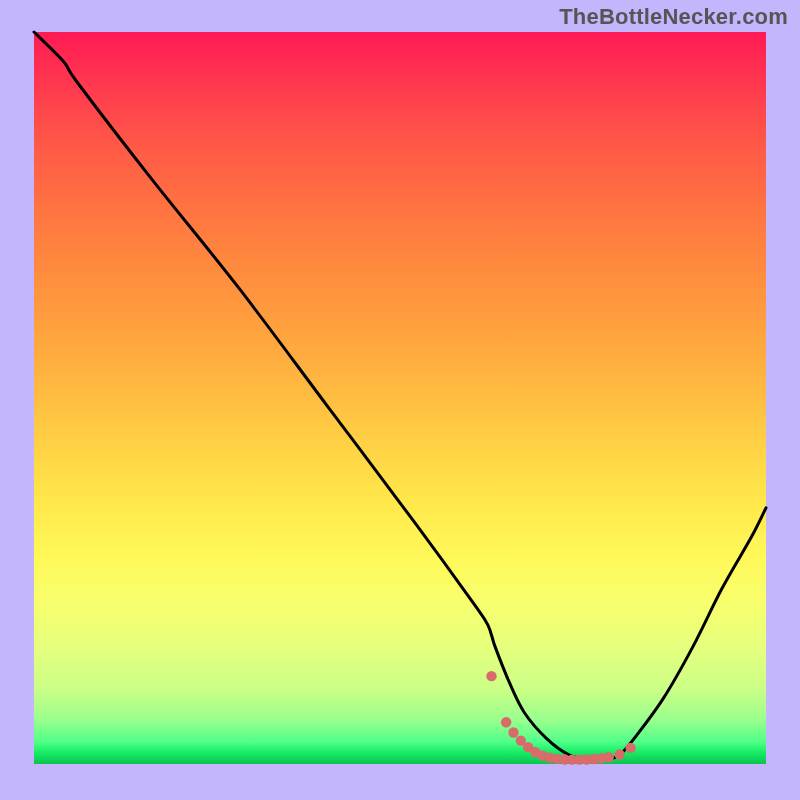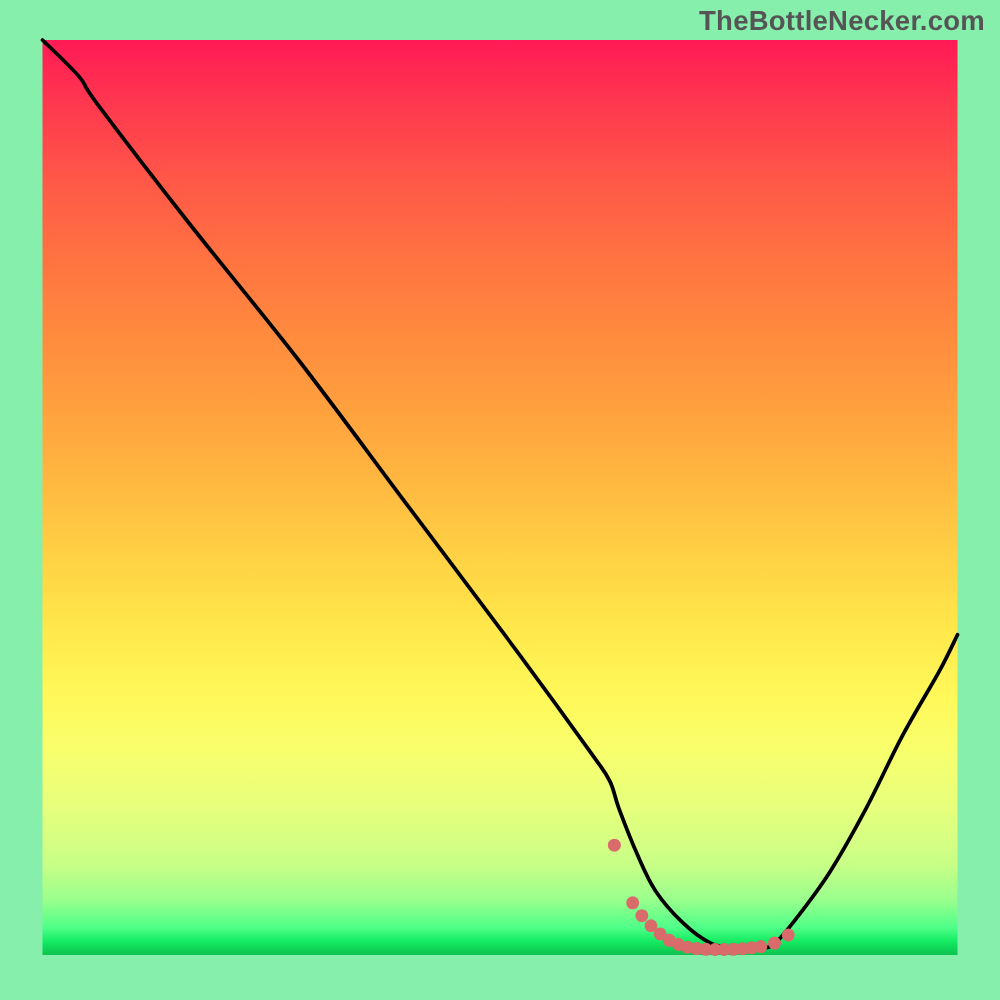--- a/index.html
+++ b/index.html
@@ -10,21 +10,21 @@
     background: #000000;
     overflow: hidden;
     font-family: Arial, Helvetica, sans-serif;
   }
   .frame {
     position: absolute;
     left: 0;
     top: 0;
     width: 800px;
     height: 800px;
-    background: #86efac;
+    background: #c4b5fd;
   }
   .watermark {
     position: absolute;
     top: 4px;
     right: 12px;
     color: #555555;
     font-size: 22px;
     font-weight: 600;
     letter-spacing: 0.2px;
   }

